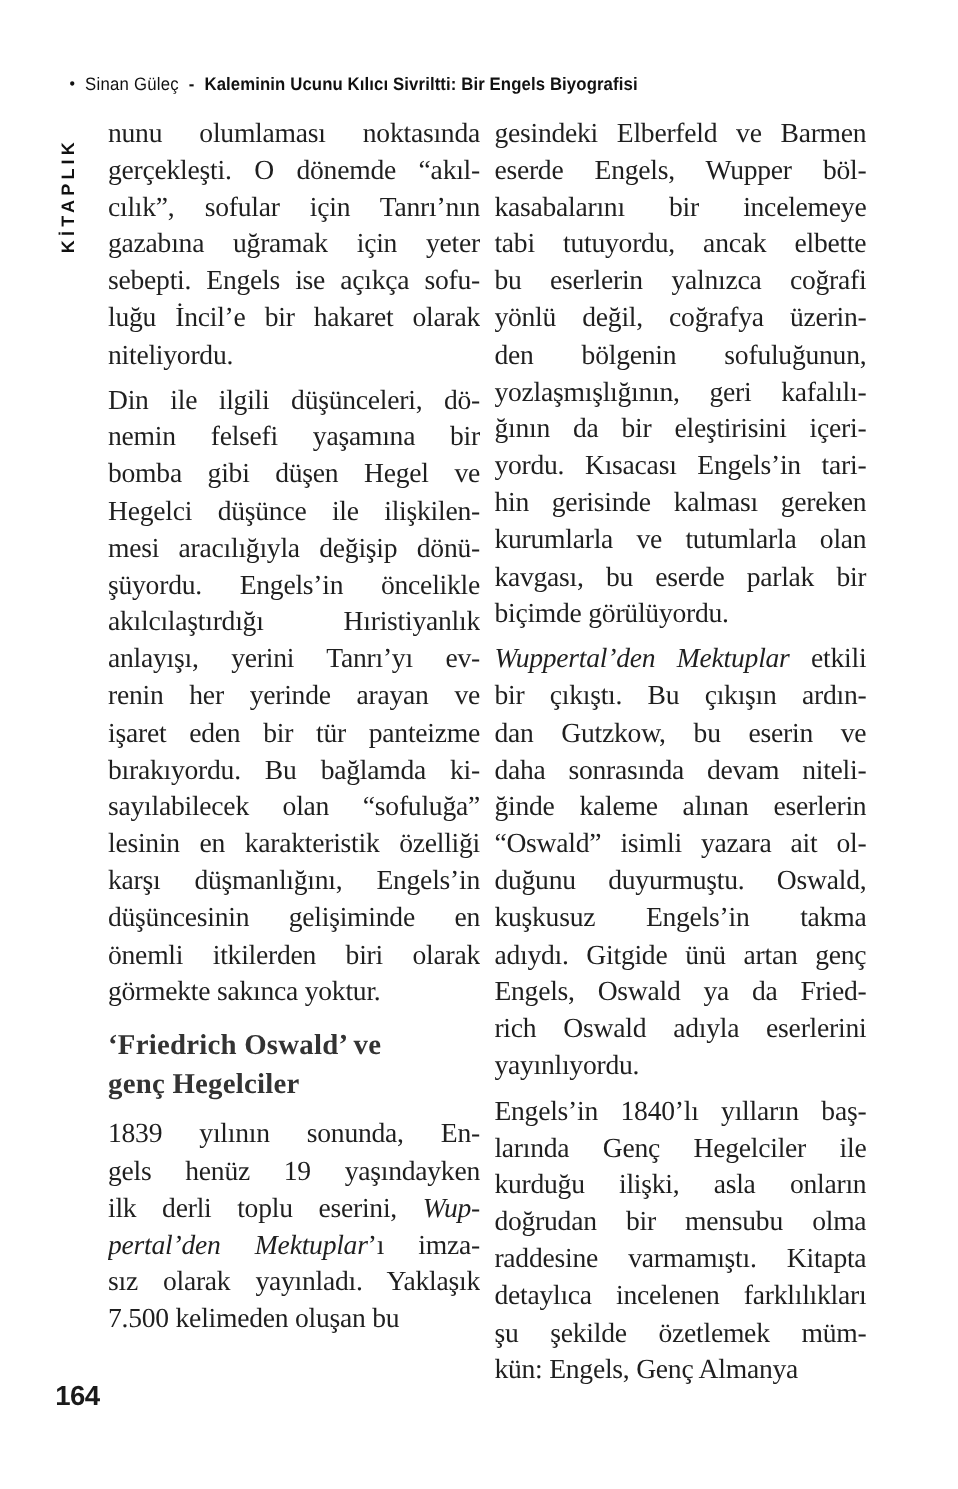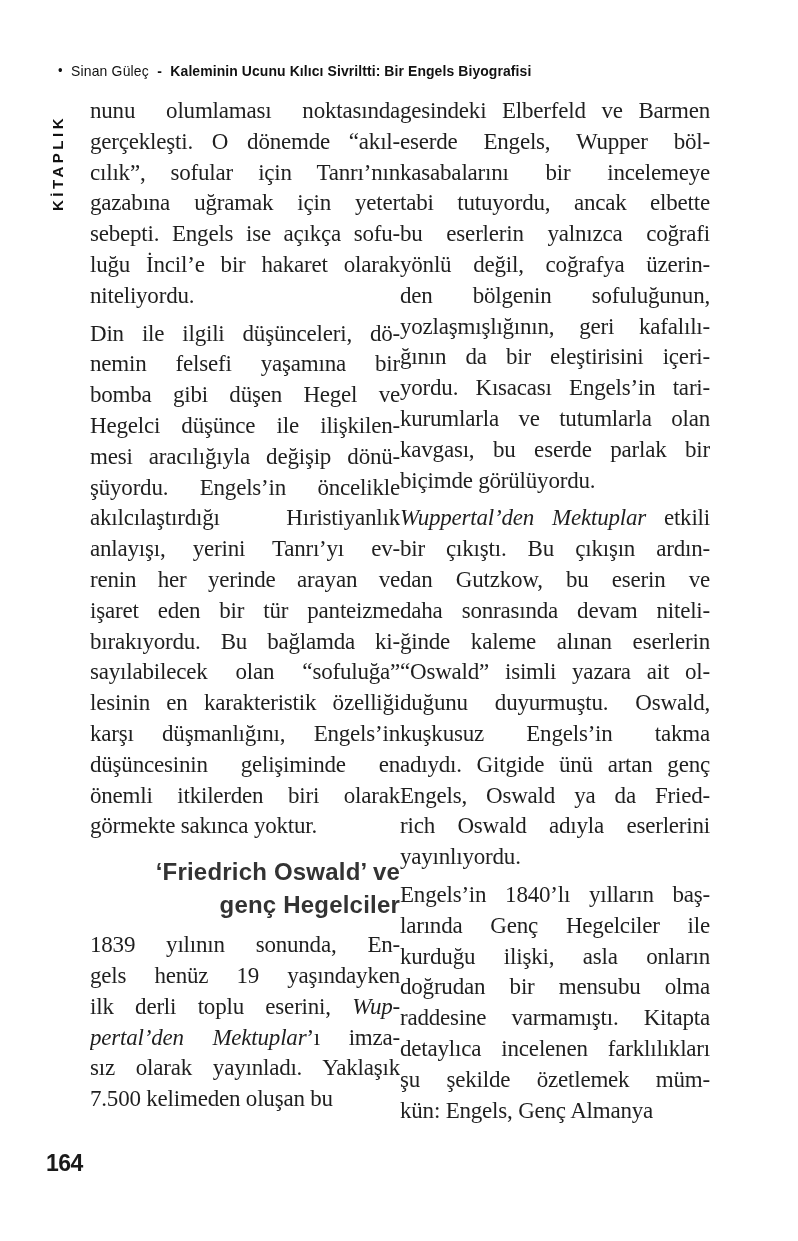--- a/index.html
+++ b/index.html
@@ -24,36 +24,36 @@
   .running-header .booktitle { font-weight: 700; letter-spacing: 0.1px; }
   .sidebar-label {
     position: absolute; left: 57px; top: 163px;
     transform: translate(-50%, -50%) rotate(-90deg);
     font-family: "Liberation Sans", "DejaVu Sans", sans-serif;
     font-weight: 700; font-size: 15px; letter-spacing: 3.5px;
     color: #111; white-space: nowrap;
   }
   .columns {
     position: absolute; left: 90px; top: 96px;
-    width: 632px; display: flex; 
+    width: 632px; display: flex; gap: 12px;
   }
   .col { width: 310px; }
   .para { margin: 0 0 7px 0; }
   .line {
     font-size: 23px; line-height: 30.8px; height: 30.8px;
     letter-spacing: -0.2px; color: #1f1f1f;
     text-align: justify; text-align-last: justify;
     overflow: hidden;
   }
   .line.last { text-align-last: left; }
   .it { font-style: italic; }
   .heading {
     margin: 13px 0 9px 0;
-    font-family: Liberation Sans, sans-serif;
-    font-weight: 700; color: #333; text-align: right;
+    font-family: Liberation Serif, serif;
+    font-weight: 700; color: #333;
   }
   .hline { font-size: 24px; line-height: 33px; letter-spacing: 0.2px; height: 33px; overflow: hidden; }
   .page-number {
     position: absolute; left: 46px; top: 1150px;
     font-family: "Liberation Sans", "DejaVu Sans", sans-serif;
     font-weight: 700; font-size: 23px; color: #1a1a1a;
     letter-spacing: -0.5px;
   }
 </style>
 </head>
@@ -116,20 +116,21 @@
         <div class="line">gesindeki Elberfeld ve Barmen</div>
         <div class="line">eserde Engels, Wupper böl-</div>
         <div class="line">kasabalarını bir incelemeye</div>
         <div class="line">tabi tutuyordu, ancak elbette</div>
         <div class="line">bu eserlerin yalnızca coğrafi</div>
         <div class="line">yönlü değil, coğrafya üzerin-</div>
         <div class="line">den bölgenin sofuluğunun,</div>
         <div class="line">yozlaşmışlığının, geri kafalılı-</div>
         <div class="line">ğının da bir eleştirisini içeri-</div>
         <div class="line">yordu. Kısacası Engels’in tari-</div>
+        <div class="line">hin gerisinde kalması gereken</div>
         <div class="line">kurumlarla ve tutumlarla olan</div>
         <div class="line">kavgası, bu eserde parlak bir</div>
         <div class="line last">biçimde görülüyordu.</div>
       </div>
       <div class="para">
         <div class="line"><span class="it">Wuppertal’den Mektuplar</span><span> etkili</span></div>
         <div class="line">bir çıkıştı. Bu çıkışın ardın-</div>
         <div class="line">dan Gutzkow, bu eserin ve</div>
         <div class="line">daha sonrasında devam niteli-</div>
         <div class="line">ğinde kaleme alınan eserlerin</div>

